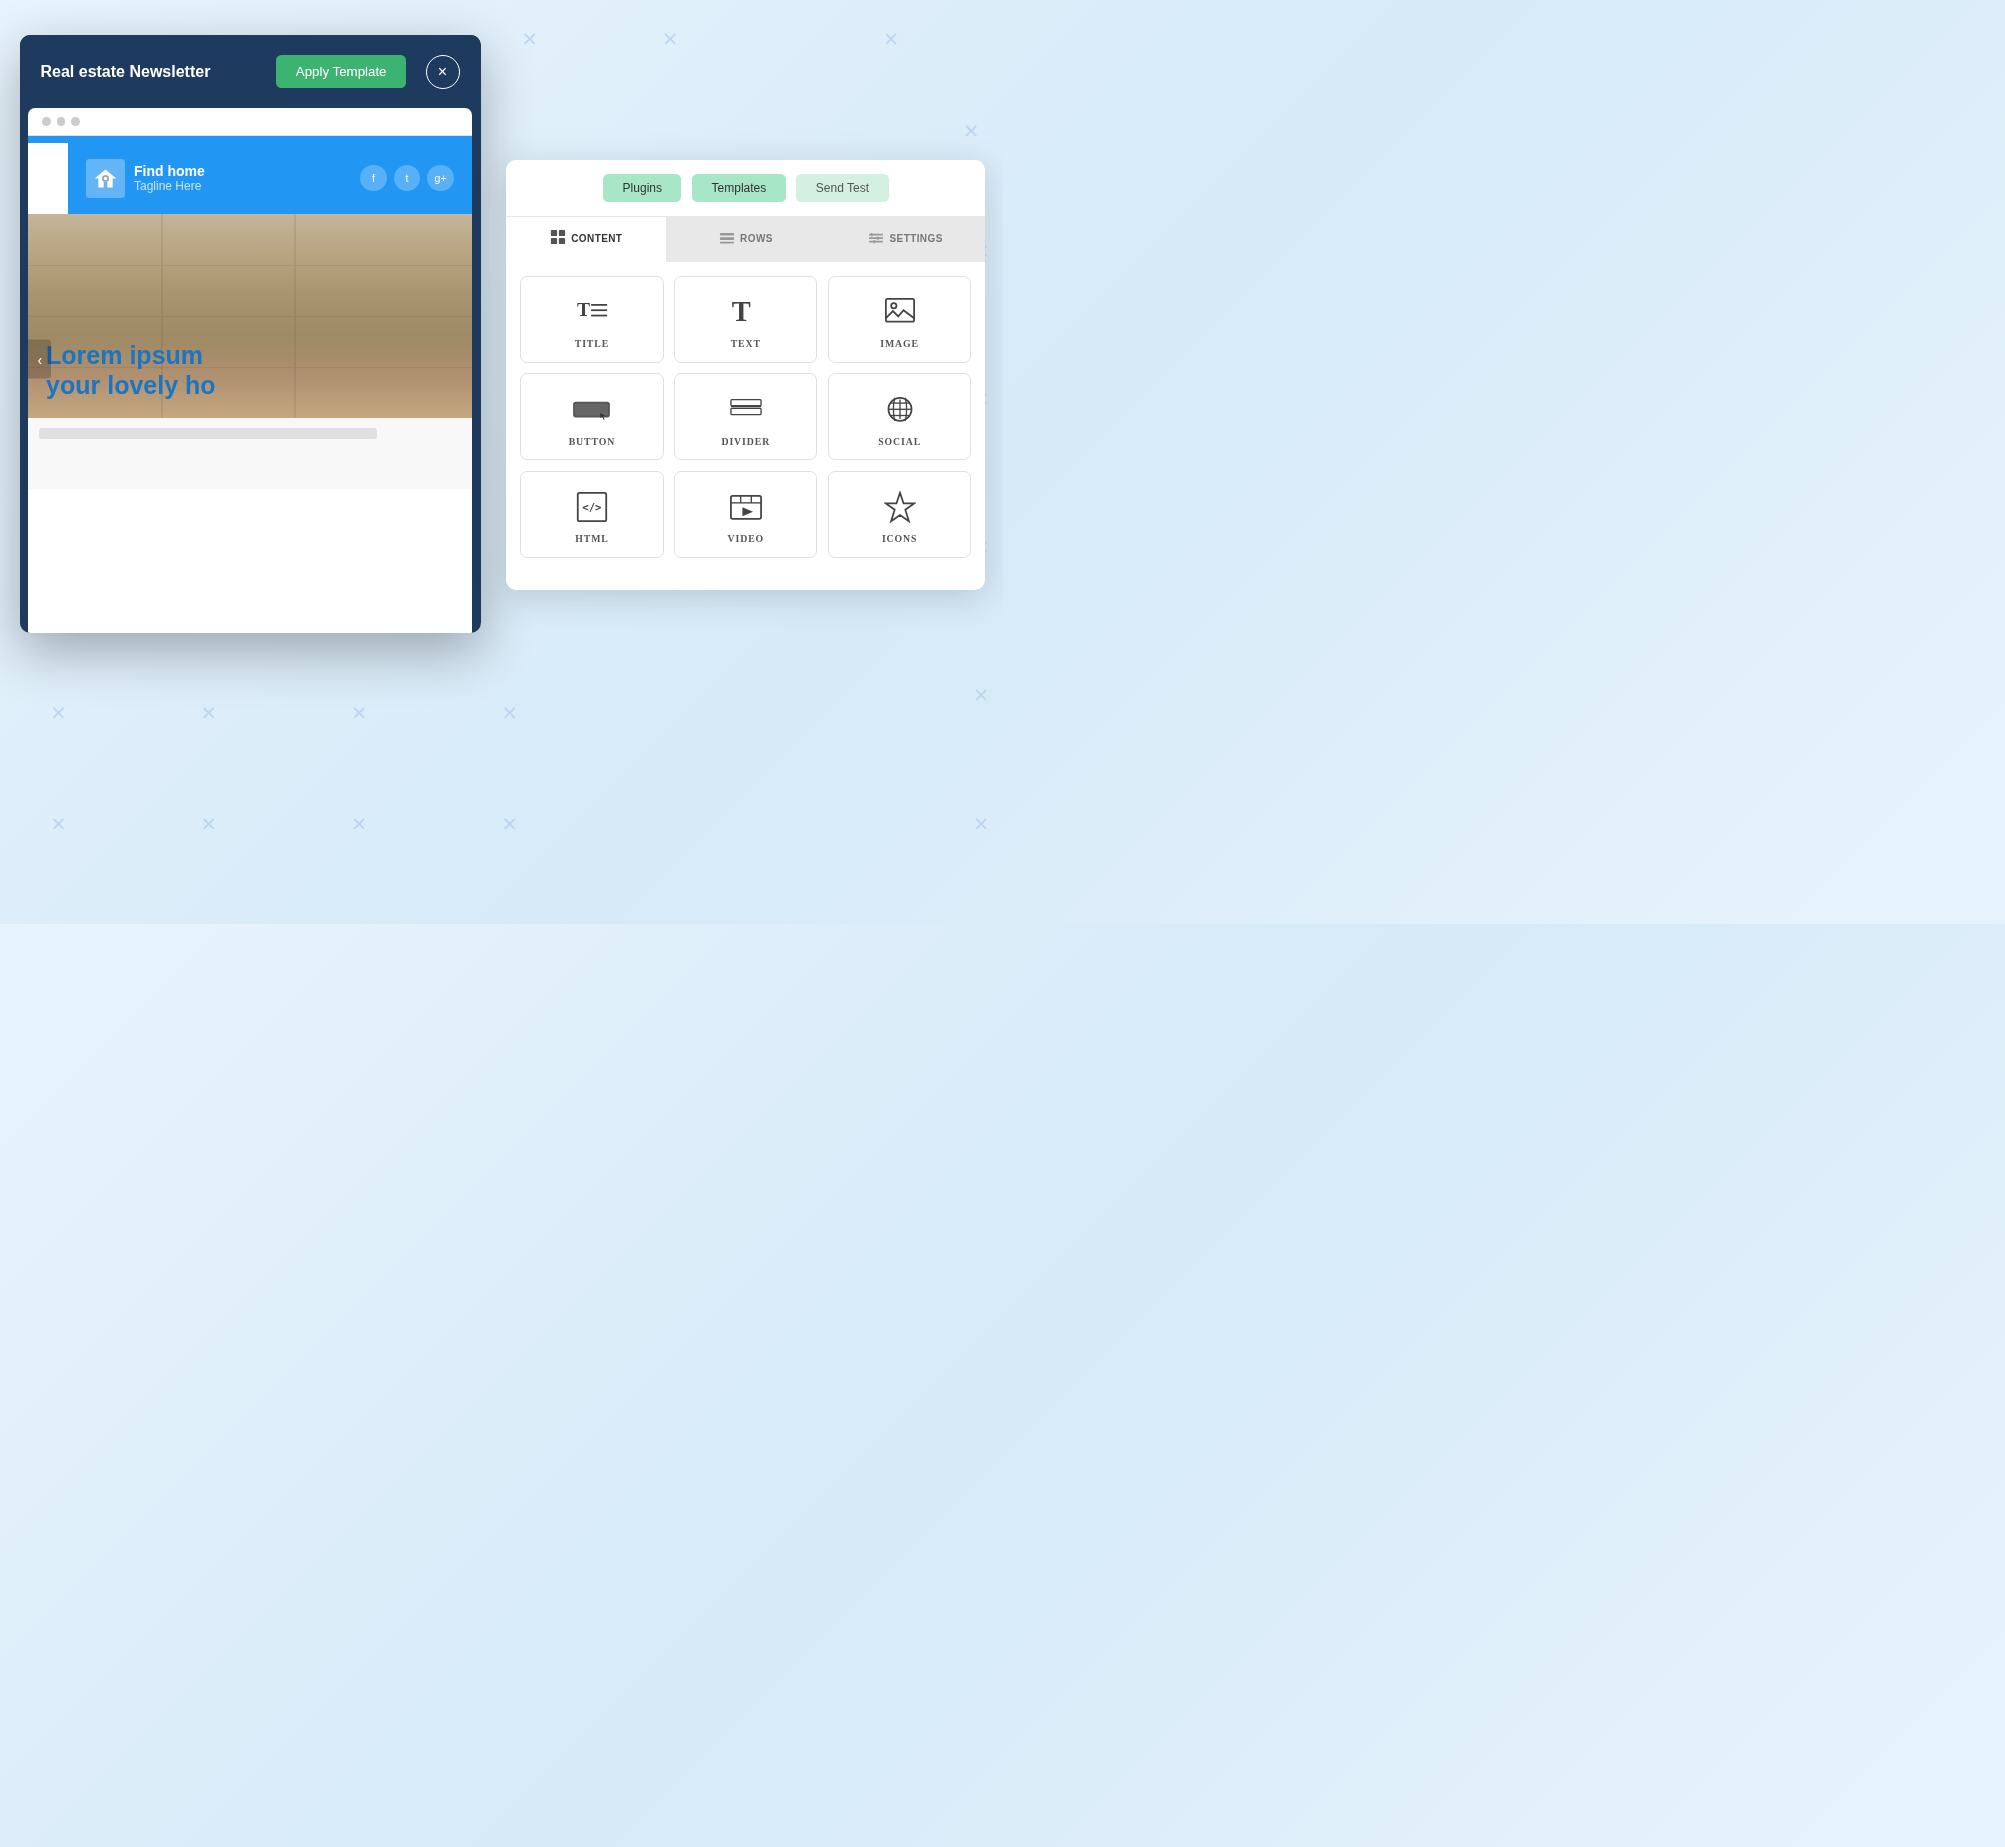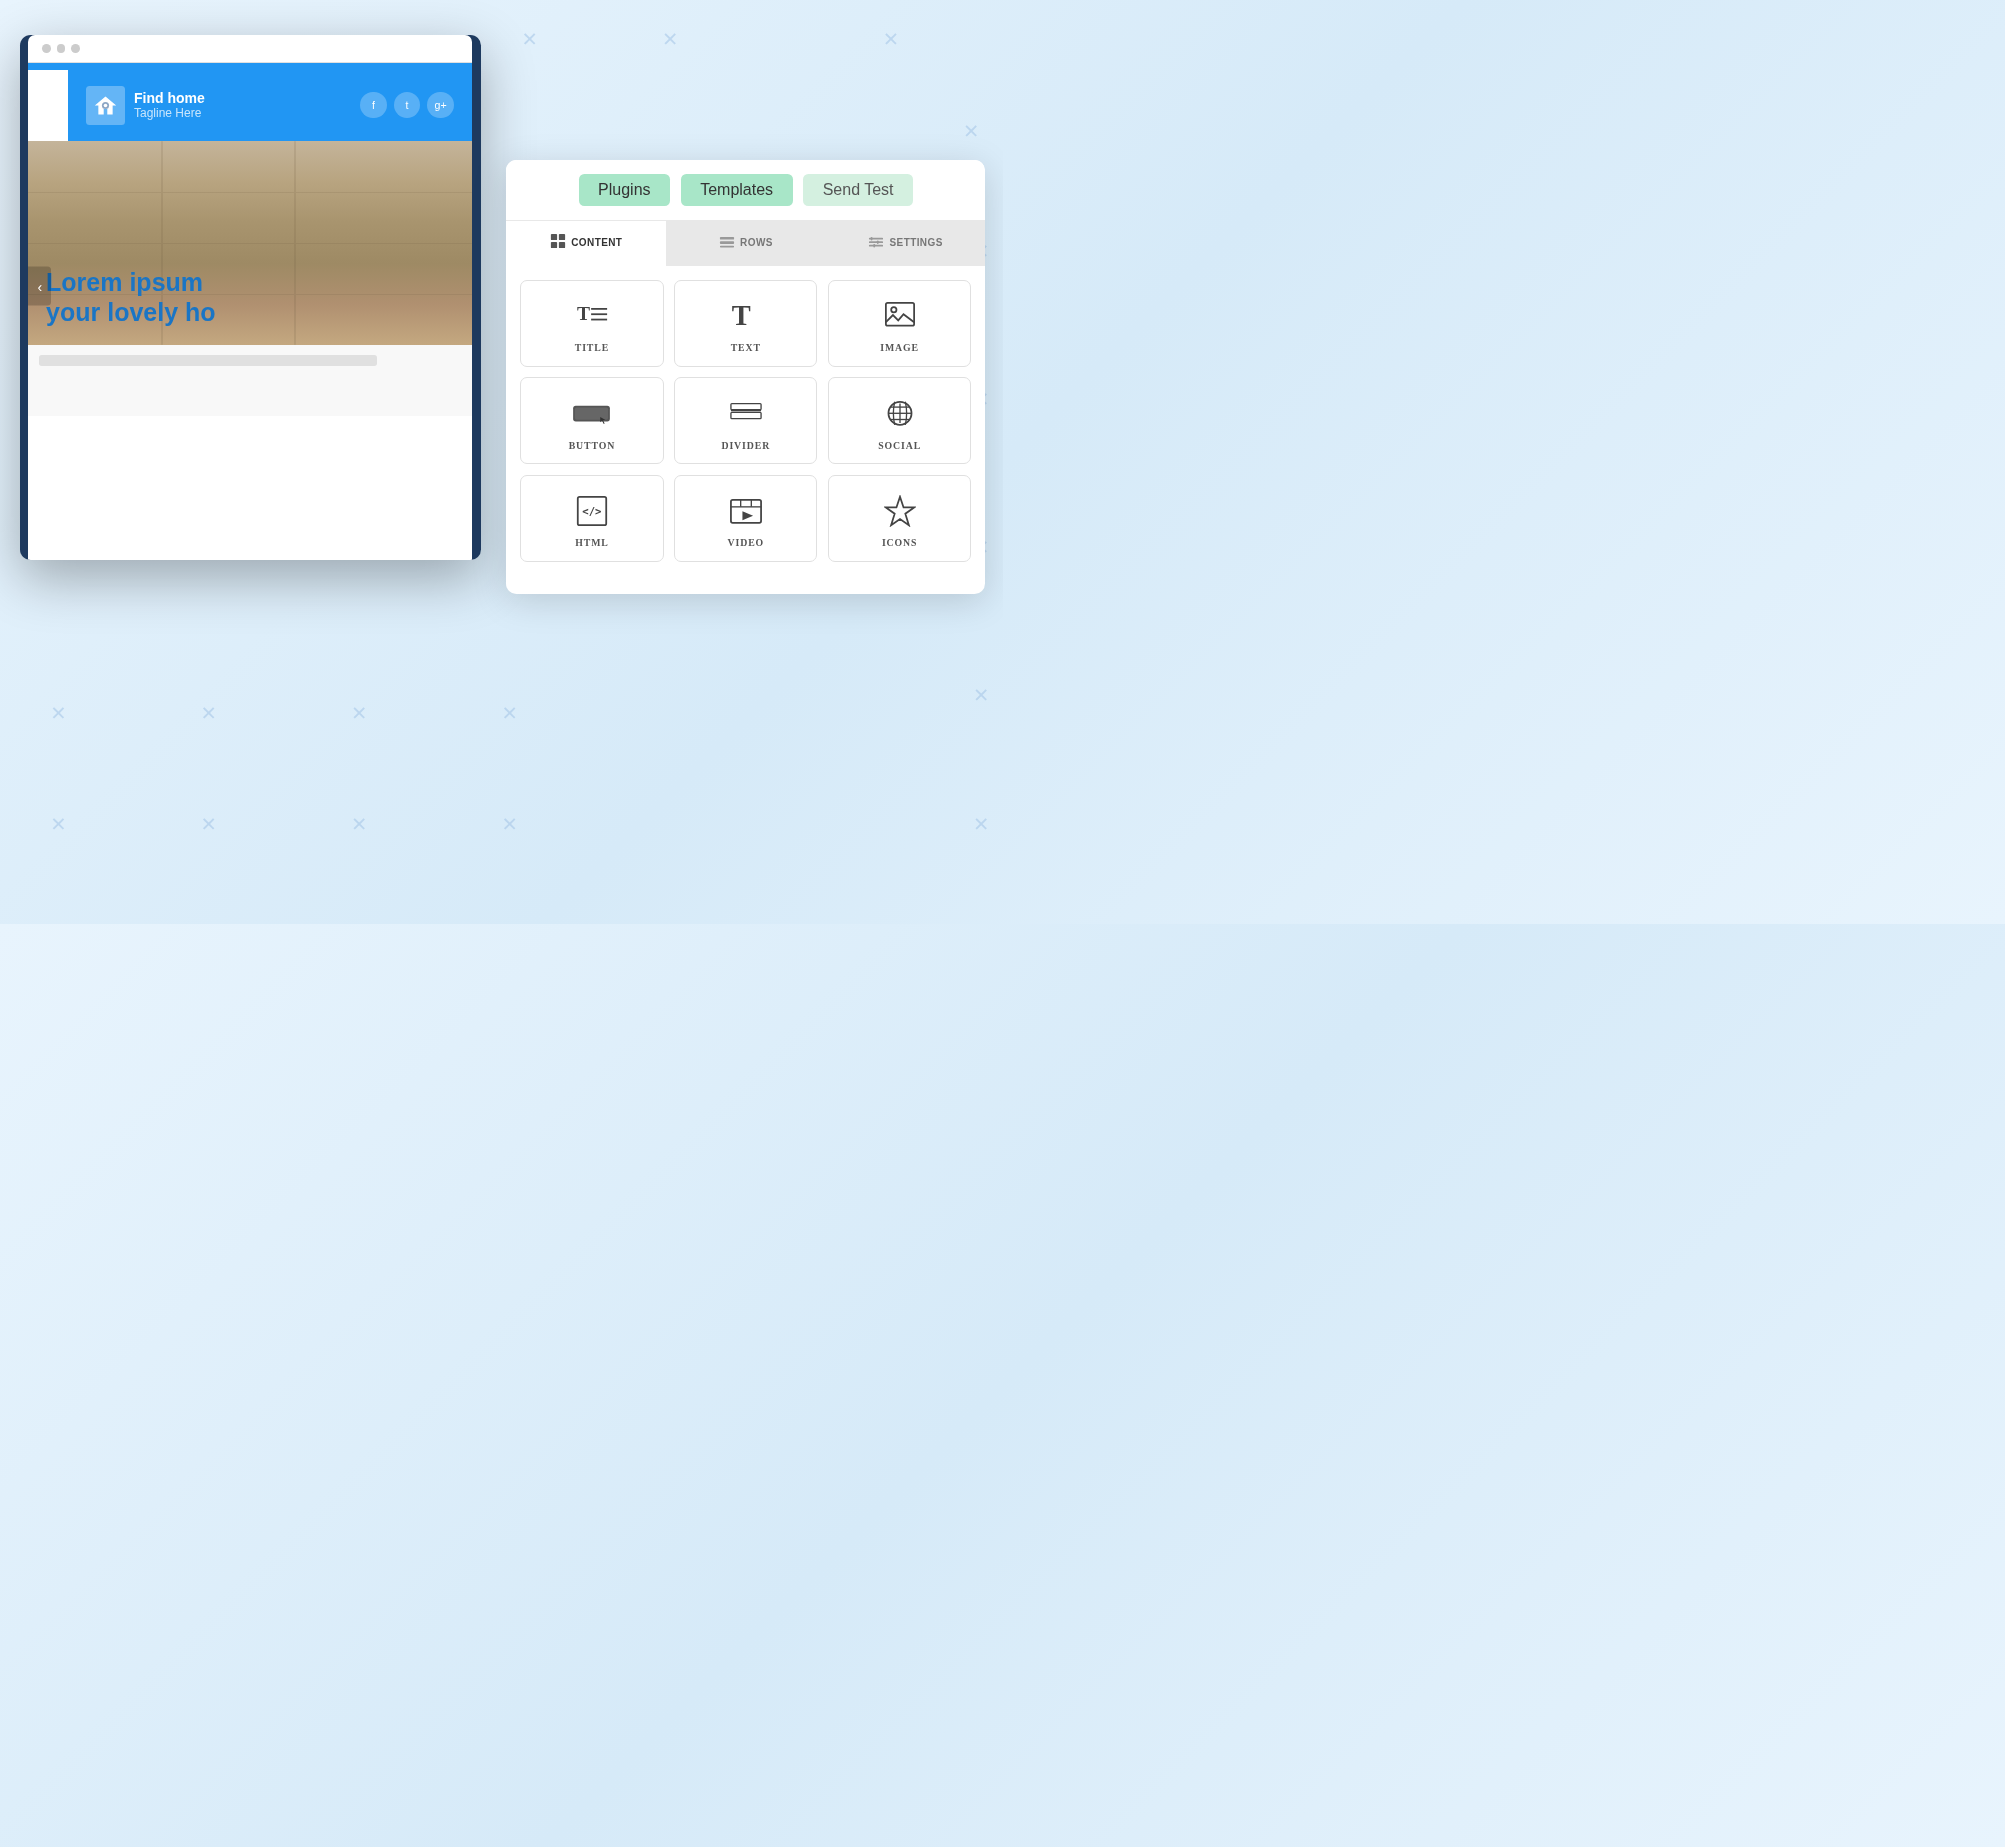--- a/index.html
+++ b/index.html
@@ -240,21 +240,21 @@
       justify-content: center;
       gap: 10.6px;
       padding: 14px 17.7px;
       background: white;
     }
 
     .panel-tab-btn {
       padding: 7px 19.5px;
       border-radius: 5.3px;
       border: none;
-      font-size: 16px;
+      font-size: 12px;
       font-weight: 500;
       cursor: pointer;
     }
 
     .panel-tab-btn.active {
       background: #a8e6c8;
       color: #333;
     }
 
     .panel-tab-btn.inactive {
@@ -359,20 +359,27 @@
   <span class="x-mark" style="top:88%;left:20%">✕</span>
   <span class="x-mark" style="top:88%;left:35%">✕</span>
   <span class="x-mark" style="top:88%;left:50%">✕</span>
   <span class="x-mark" style="top:76%;left:5%">✕</span>
   <span class="x-mark" style="top:76%;left:20%">✕</span>
   <span class="x-mark" style="top:76%;left:35%">✕</span>
   <span class="x-mark" style="top:76%;left:50%">✕</span>
 </div>
 
 <div class="email-editor-window">
+  <div class="editor-header">
+    <span class="editor-title">Real estate Newsletter</span>
+    <div style="display:flex;align-items:center;gap:8.9px;">
+      <button class="apply-template-btn">Apply Template</button>
+      <button class="close-btn">×</button>
+    </div>
+  </div>
 
   <div class="browser-chrome">
     <div class="browser-dot"></div>
     <div class="browser-dot"></div>
     <div class="browser-dot"></div>
   </div>
 
   <div class="email-preview" style="position:relative;">
 
     <div class="nav-arrow" style="position:absolute;left:0;top:45%;z-index:5;background:rgba(0,0,0,0.2);border-radius:0 3.5px 3.5px 0;width:23px;height:39px;display:flex;align-items:center;justify-content:center;color:white;font-size:14px;">‹</div>

